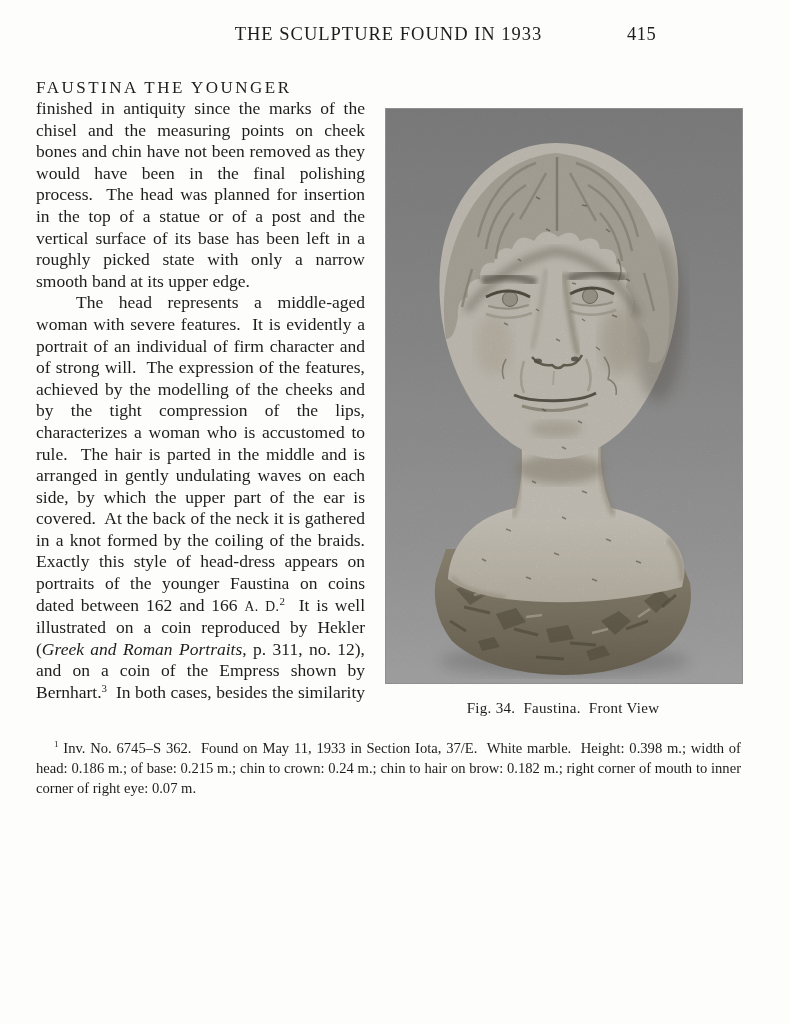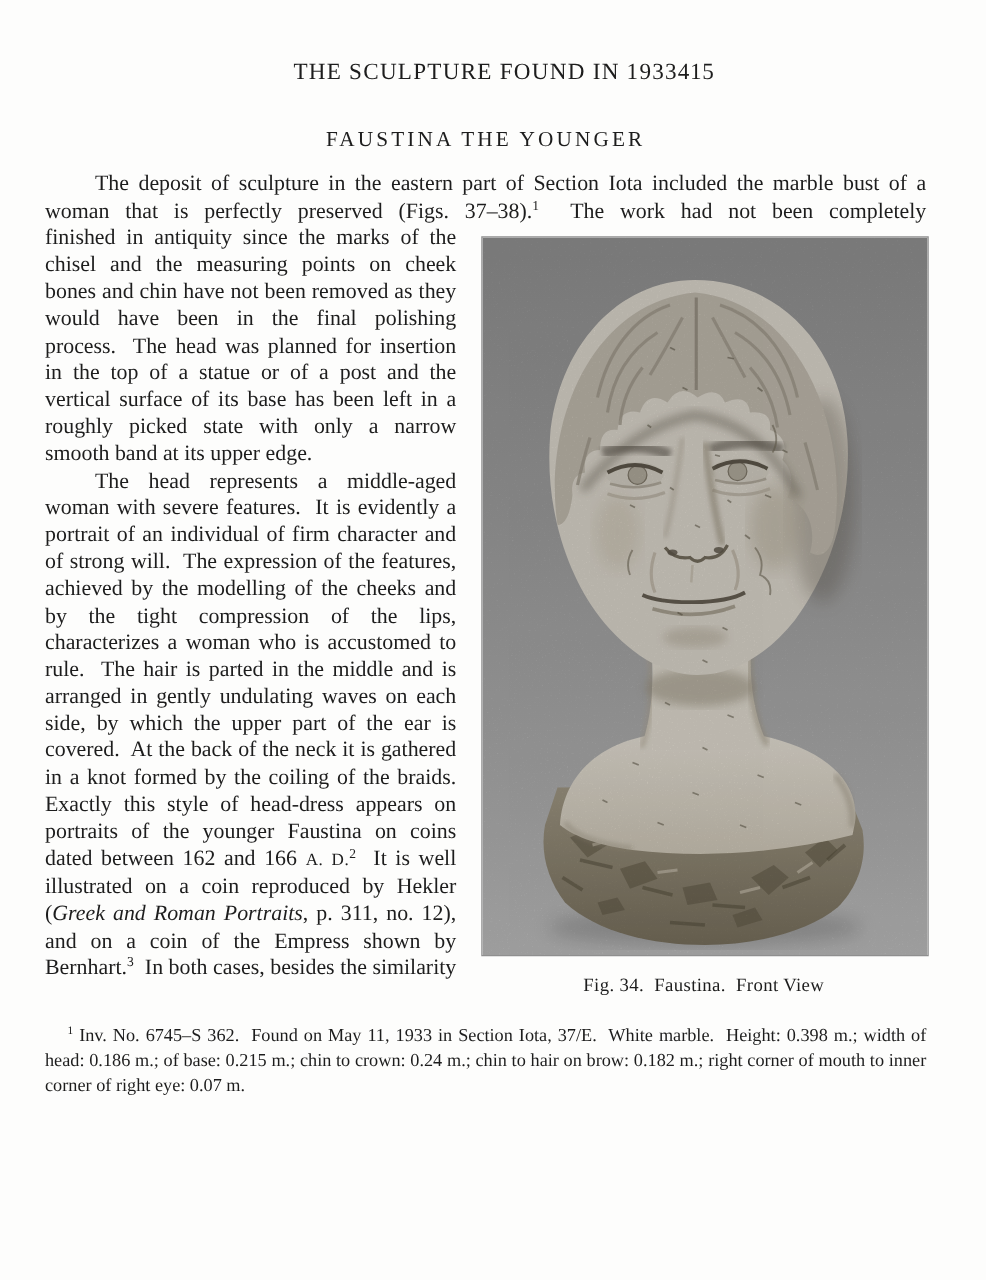--- a/index.html
+++ b/index.html
@@ -4,35 +4,35 @@
 <style>
   html,body{margin:0;padding:0;background:#e8e8e8;}
   .page{
     position:relative;
     width:789px;height:1024px;
     background:#fdfdfc;
     overflow:hidden;
     font-family:"Liberation Serif","DejaVu Serif",serif;
     color:#1d1d1d;
     box-sizing:border-box;
-    padding:48px 48px 0 36px;
+    padding:24px 48px 0 36px;
   }
   .running-head{
     display:flex;align-items:baseline;
     font-size:18.5px;letter-spacing:1px;
     height:22px;
   }
   .rh-side{flex:1 1 0;}
   .rh-title{flex:0 0 auto;text-align:center;white-space:pre;}
-  .rh-page{flex:1 1 0;text-align:left;letter-spacing:.5px;}
+  .rh-page{flex:1 1 0;text-align:center;letter-spacing:.5px;}
   .section-title{
     margin:32px 0 0 0;
     font-size:17px;font-weight:400;
     letter-spacing:2.5px;
-    text-align:center;white-space:pre;
+    text-align:left;white-space:pre;
   }
   p.body{
     margin:0;
     font-size:17.5px;line-height:21.6px;
     text-align:justify;
     white-space:pre-wrap;
   }
   p.intro{margin-top:14px;text-indent:40px;text-align-last:justify;}
   p.cont{}
   p.para2{text-indent:40px;text-align-last:justify;}
@@ -72,21 +72,20 @@
 <div class="page">
 
   <header class="running-head">
     <span class="rh-side"></span>
     <span class="rh-title">THE SCULPTURE FOUND IN 1933</span>
     <span class="rh-page">415</span>
   </header>
 
   <h1 class="section-title">FAUSTINA THE YOUNGER</h1>
 
-  <p class="body intro"><span>The deposit of sculpture in the eastern part of Section Iota included the marble bust of a woman that is perfectly preserved (Figs. 37–38).</span><sup class="fnref">1</sup><span>  The work had not been completely</span></p>
 
   <div class="wrap-zone">
 
     <figure class="figure">
       <div class="photo">
         <svg width="356" height="574" viewBox="0 0 356 574" role="img" aria-label="Marble bust of Faustina the Younger, front view, on gray background">
           <defs>
             <linearGradient id="bgGrad" x1="0" y1="0" x2="0" y2="1">
               <stop offset="0" stop-color="#8b8b8b"></stop>
               <stop offset="0.4" stop-color="#989898"></stop>

